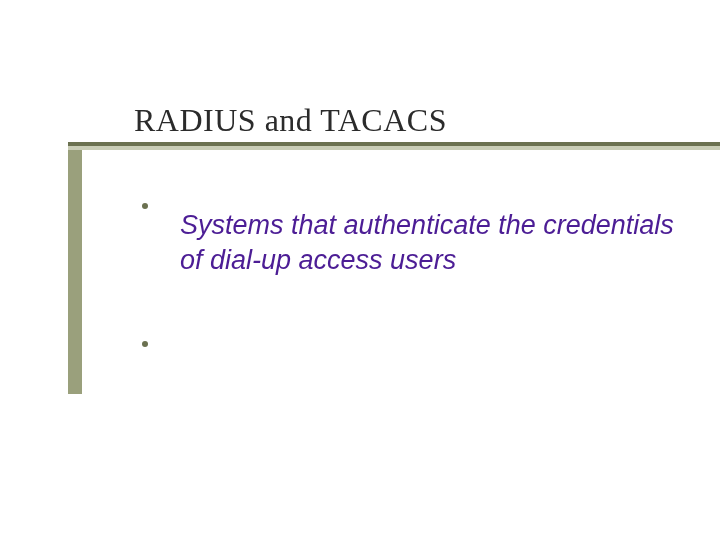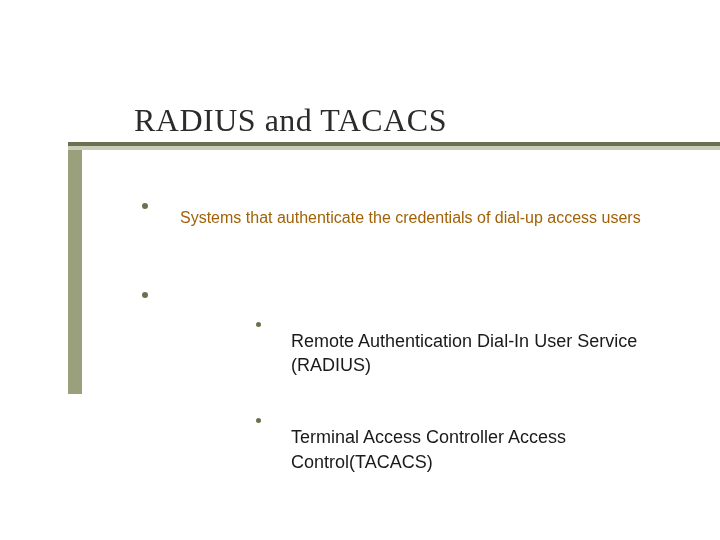--- a/index.html
+++ b/index.html
@@ -66,23 +66,24 @@
   .bullet-dot {
     width: 6px;
     height: 6px;
     background: #6b7150;
     border-radius: 50%;
     margin-top: 11px;
     margin-right: 16px;
     flex-shrink: 0;
   }
   .bullet-text {
-    font-size: 16px;
-    color: #a16207;
+    font-size: 27px;
+    color: #4c1d95;
     line-height: 1.3;
+    font-style: italic;
   }
   .options-label {
     text-decoration: underline;
   }
   .sub-list {
     margin-top: 10px;
     margin-left: 44px;
   }
   .sub-item {
     display: flex;
@@ -123,26 +124,16 @@
 
   <div class="bullet-item">
     <div class="bullet-dot"></div>
     <div class="bullet-text">Systems that authenticate the credentials of dial-up access users</div>
   </div>
 
 
   <div class="bullet-item options-block">
     <div class="bullet-dot"></div>
     <div>
-      <div class="sub-list">
-        <div class="sub-item">
-          <div class="sub-dot"></div>
-          <div class="sub-text">Remote Authentication Dial-In User Service (RADIUS)</div>
-        </div>
-        <div class="sub-item">
-          <div class="sub-dot"></div>
-          <div class="sub-text">Terminal Access Controller Access Control(TACACS)</div>
-        </div>
-      </div>
     </div>
   </div>
 
 </div>
 
 </body></html>

